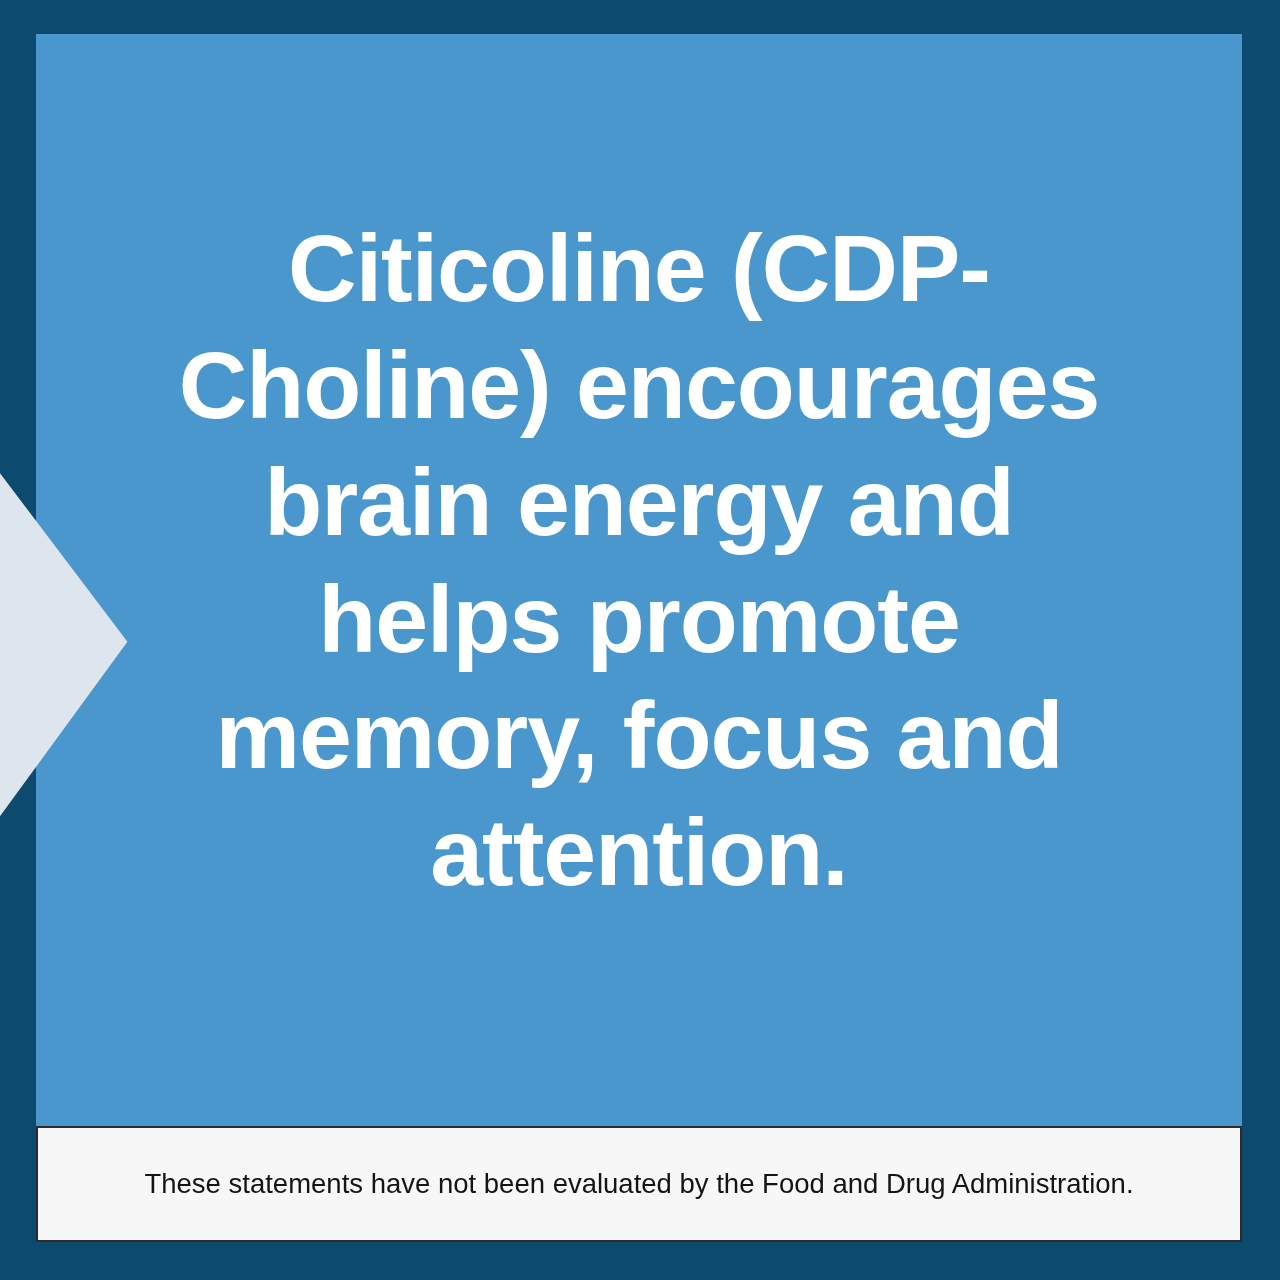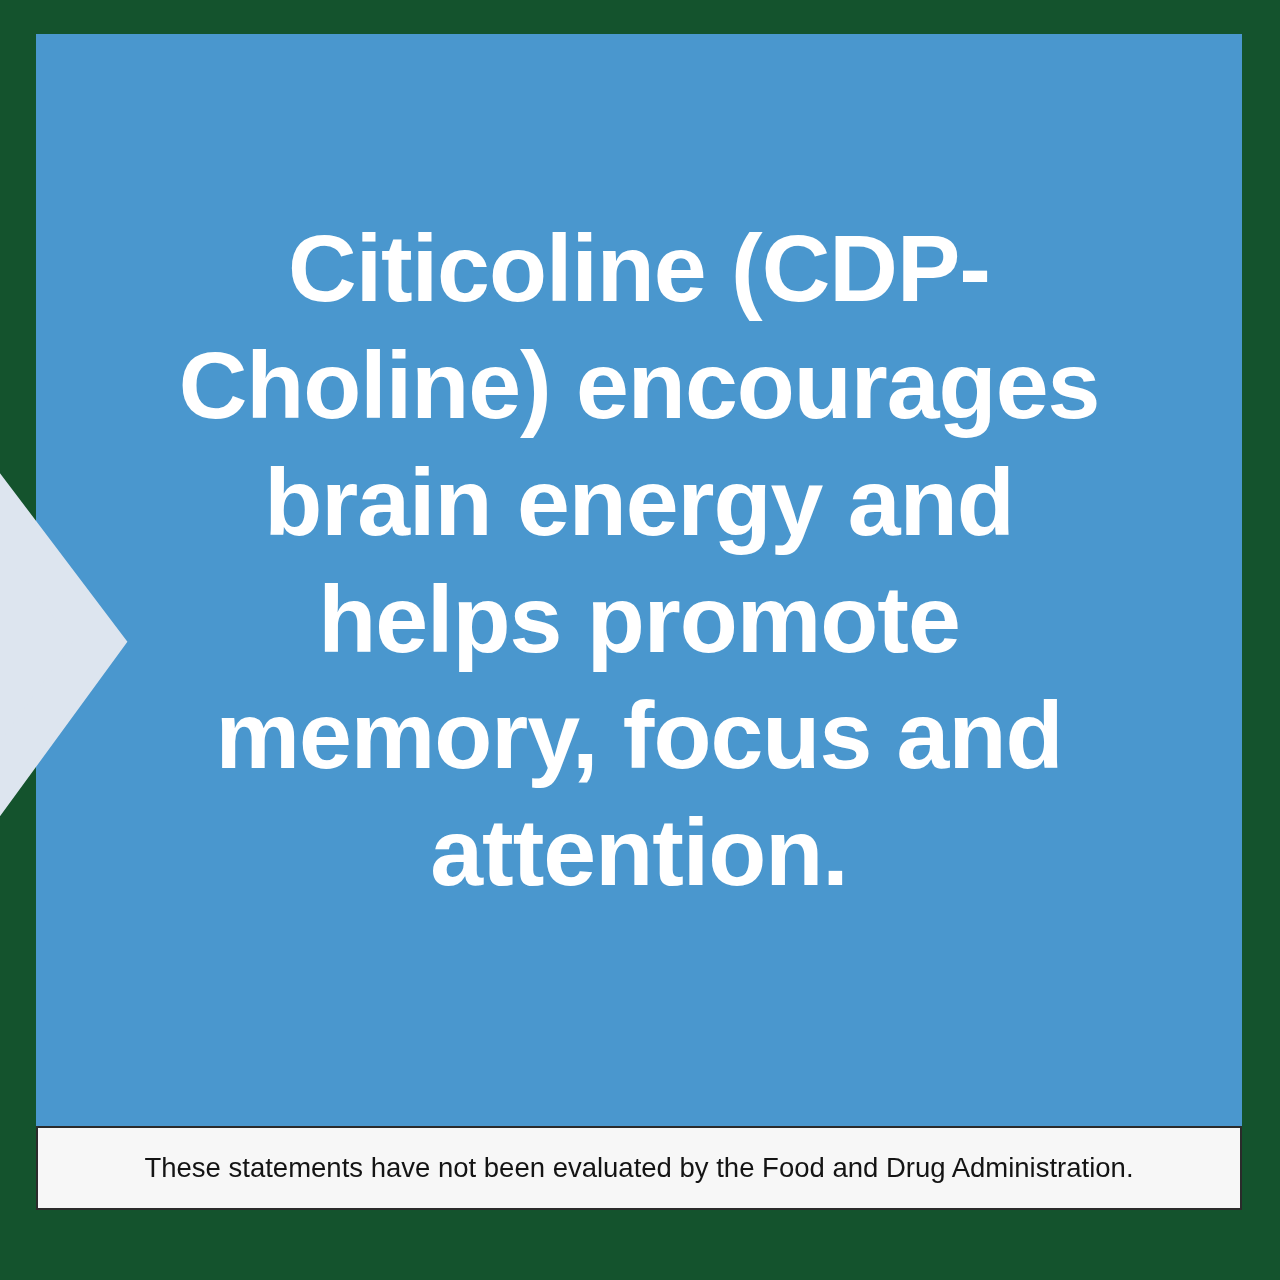--- a/index.html
+++ b/index.html
@@ -10,21 +10,21 @@
     width: 1280px;
     height: 1280px;
     background: #dde5ef;
     font-family: "Liberation Sans", sans-serif;
     overflow: hidden;
   }
   .canvas {
     position: relative;
     width: 1280px;
     height: 1280px;
-    background: #14532d;
+    background: #0c4a6e;
   }
   
   .blue-panel {
     position: absolute;
     left: 36px;
     top: 34px;
     width: 1206px;
     height: 1092px;
     background: #4a97ce;
   }
@@ -55,21 +55,21 @@
     letter-spacing: -1px;
     padding: 0 110px;
     box-sizing: border-box;
   }
   
   .disclaimer {
     position: absolute;
     left: 36px;
     top: 1126px;
     width: 1206px;
-    height: 84px;
+    height: 116px;
     background: #f7f7f7;
     border: 2px solid #2b2b2b;
     box-sizing: border-box;
     display: flex;
     flex-direction: column;
     align-items: center;
     justify-content: center;
     gap: 6px;
   }
   .disclaimer-line {

